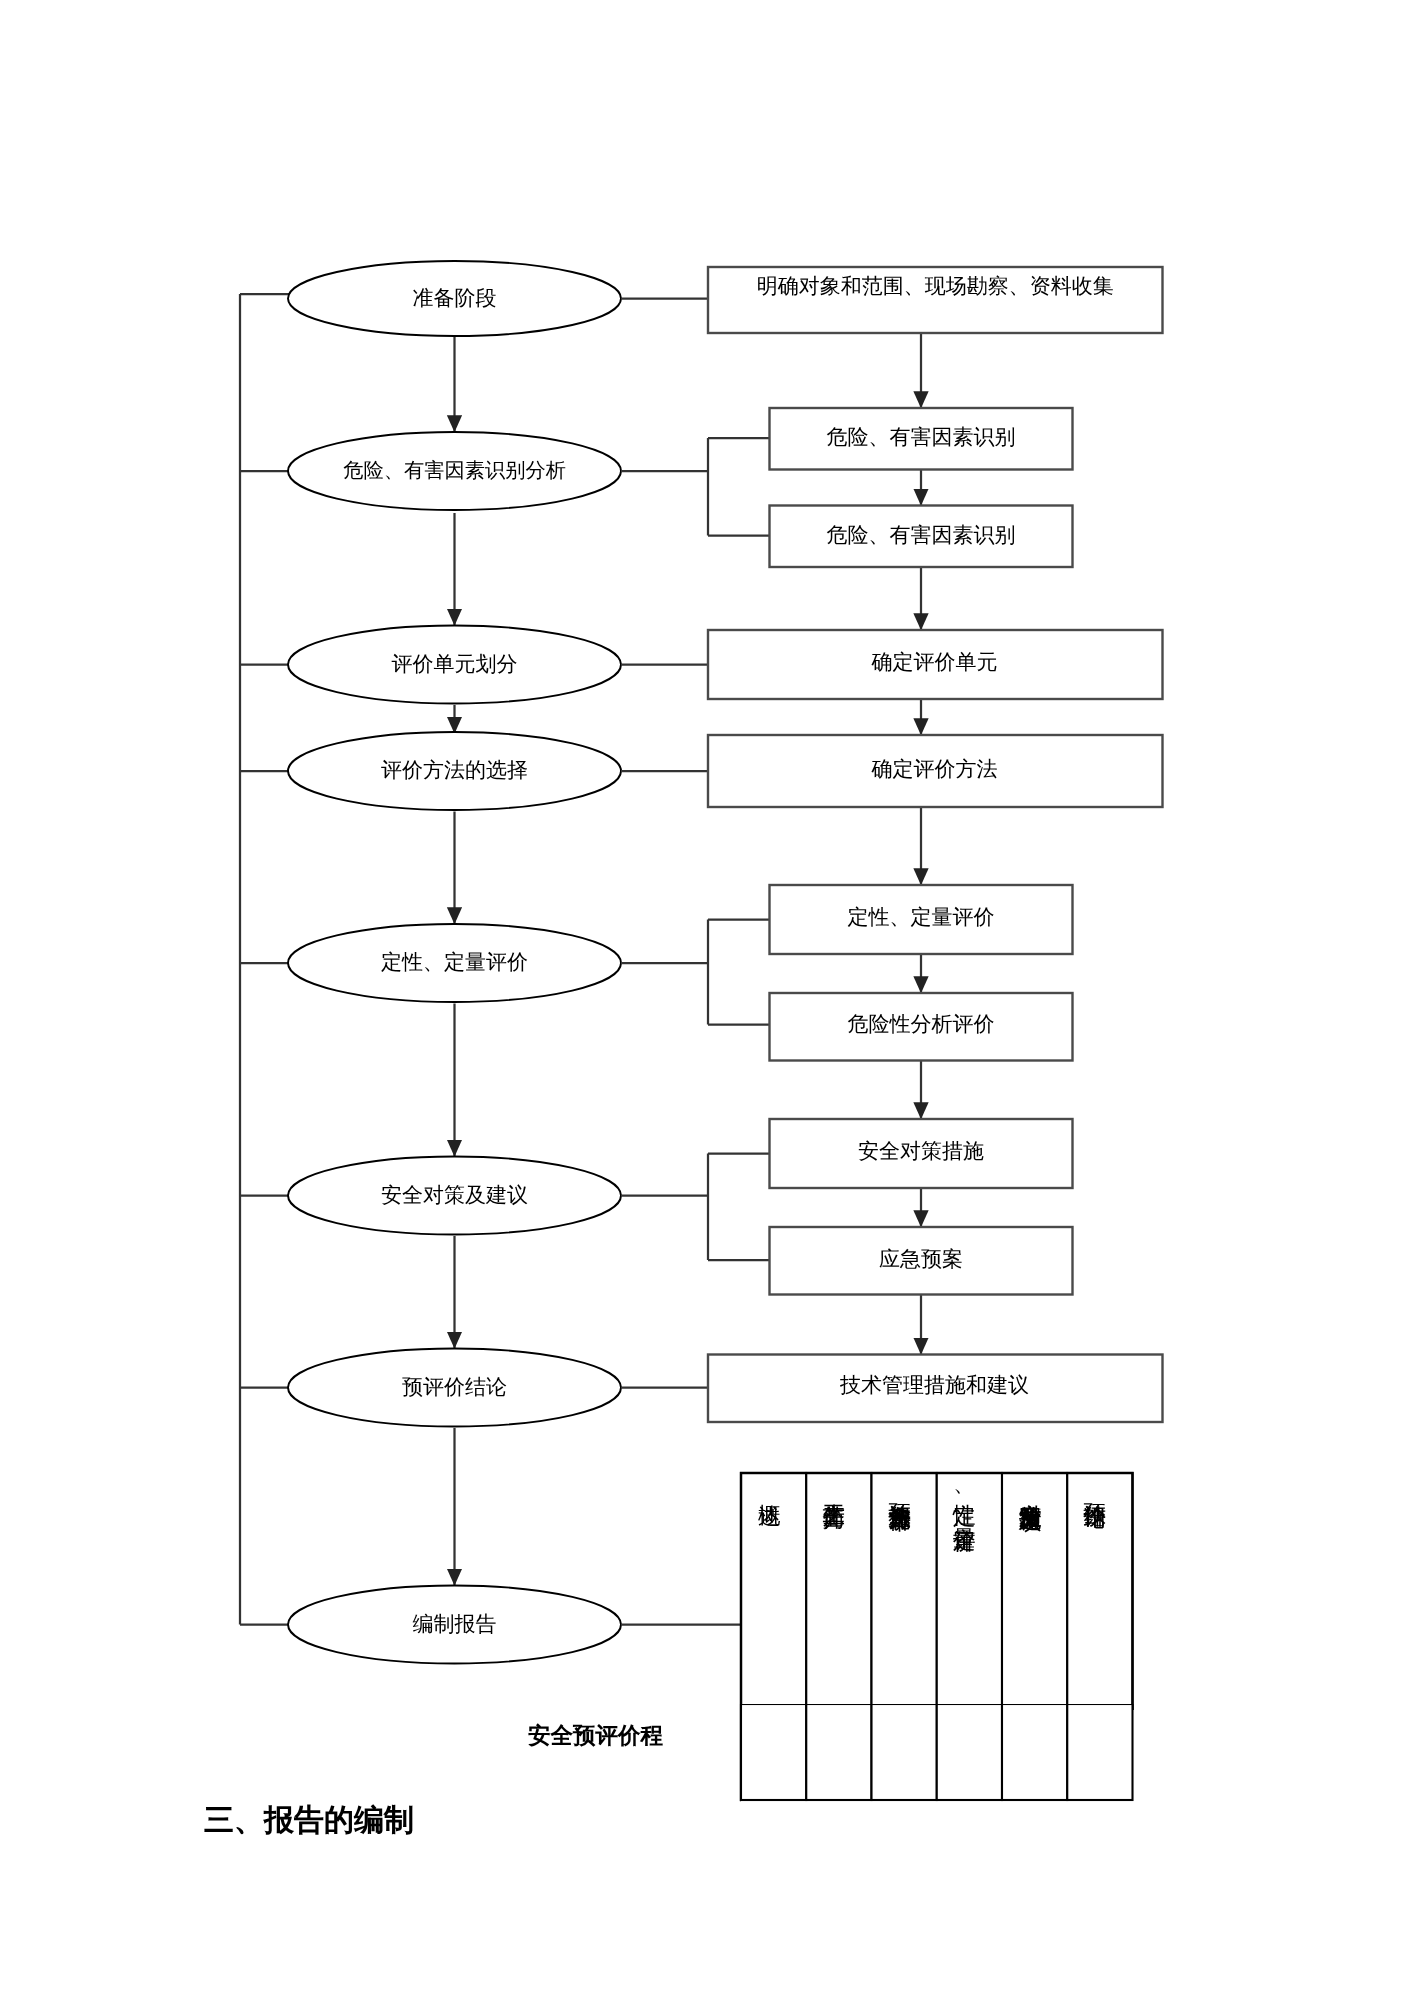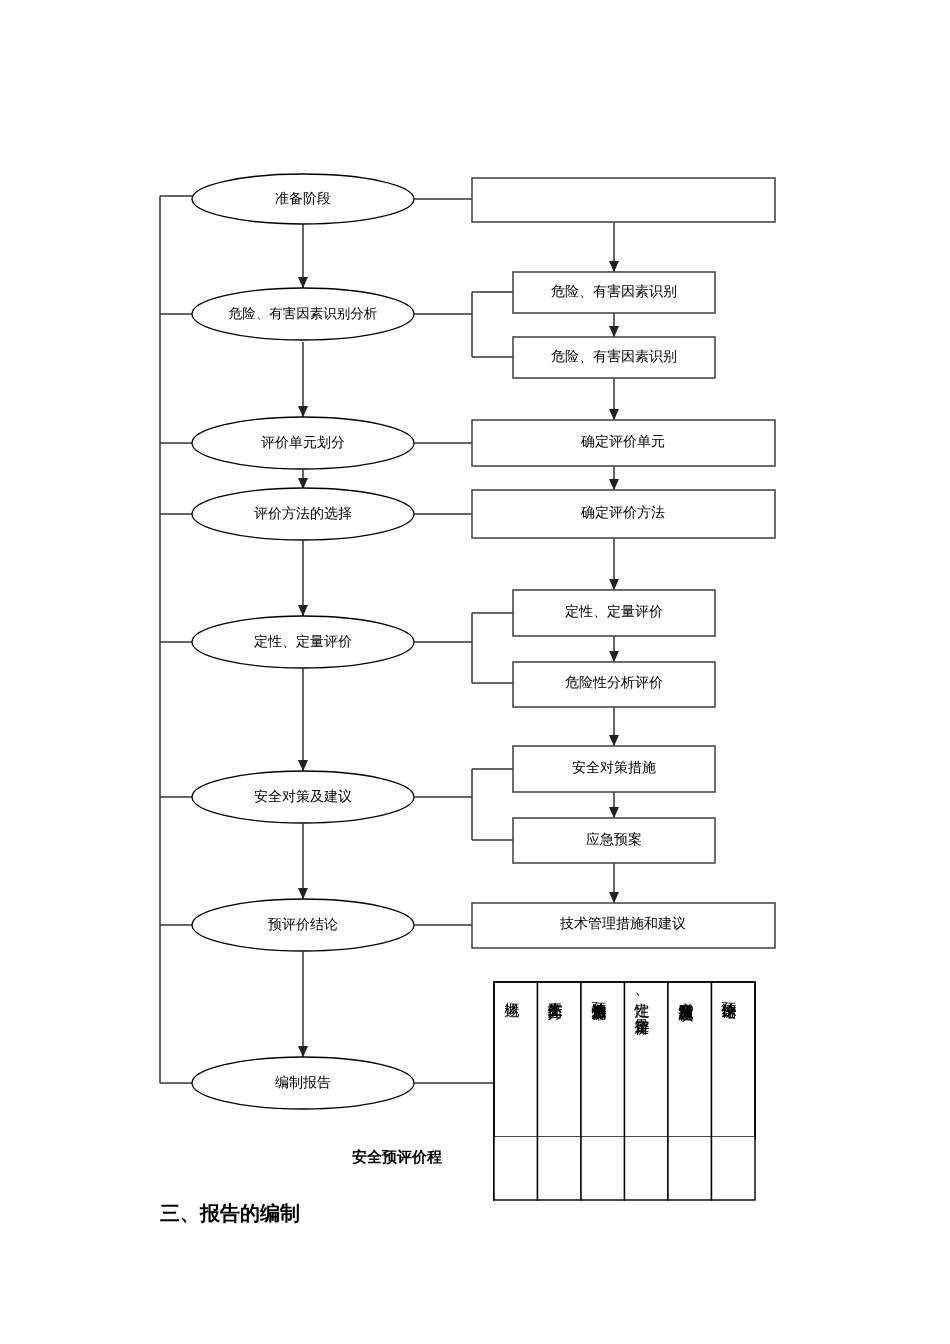--- a/index.html
+++ b/index.html
@@ -80,21 +80,20 @@
     color: #000000;
     white-space: nowrap;
   }
   .section-heading {
     position: absolute;
     font-family: "Liberation Sans", "DejaVu Sans", sans-serif;
     font-size: 20px;
     font-weight: 600;
     color: #000000;
     white-space: nowrap;
-    margin-left: 24px;
   }
   .table-mask {
     position: absolute;
     background: #ffffff;
   }
 </style>
 </head>
 <body>
 
 <div id="page">
@@ -255,20 +254,24 @@
     </g>
   </svg>
 
   <div class="vtext" style="left:503px; top:990px; height:200px;">概述</div>
   <div class="vtext" style="left:546px; top:990px; height:200px;">生产工艺简介</div>
   <div class="vtext" style="left:590px; top:990px; height:200px;">预评价方法和评价单元</div>
   <div class="vtext" style="left:633px; top:990px; height:200px;">定性、定量评价</div>
   <div class="vtext" style="left:677px; top:990px; height:200px;">安全对策措施及建议</div>
   <div class="vtext" style="left:720px; top:990px; height:200px;">预评价结论</div>
 
+  <div style="position:absolute; left:476px; top:182px; width:295px; height:38px;
+              display:flex; align-items:flex-start; justify-content:center;
+              font-family:'Liberation Serif','DejaVu Serif',serif; font-size:14px;
+              line-height:19px; text-align:center; color:#000;">明确对象和范围、现场勘察、资料收集</div>
 
   <div class="caption" style="left:352px; top:1148px;">安全预评价程</div>
 
   <div class="table-mask" style="left:494px; top:1140px; width:262px; height:62px;"></div>
   <svg style="position:absolute; left:490px; top:1136px; width:270px; height:70px;">
     <rect x="4" y="0" width="43.5" height="64" fill="#fff" stroke="#000" stroke-width="1.4"></rect>
     <rect x="47.5" y="0" width="43.5" height="64" fill="#fff" stroke="#000" stroke-width="1.4"></rect>
     <rect x="91" y="0" width="43.5" height="64" fill="#fff" stroke="#000" stroke-width="1.4"></rect>
     <rect x="134.5" y="0" width="43.5" height="64" fill="#fff" stroke="#000" stroke-width="1.4"></rect>
     <rect x="178" y="0" width="43.5" height="64" fill="#fff" stroke="#000" stroke-width="1.4"></rect>

